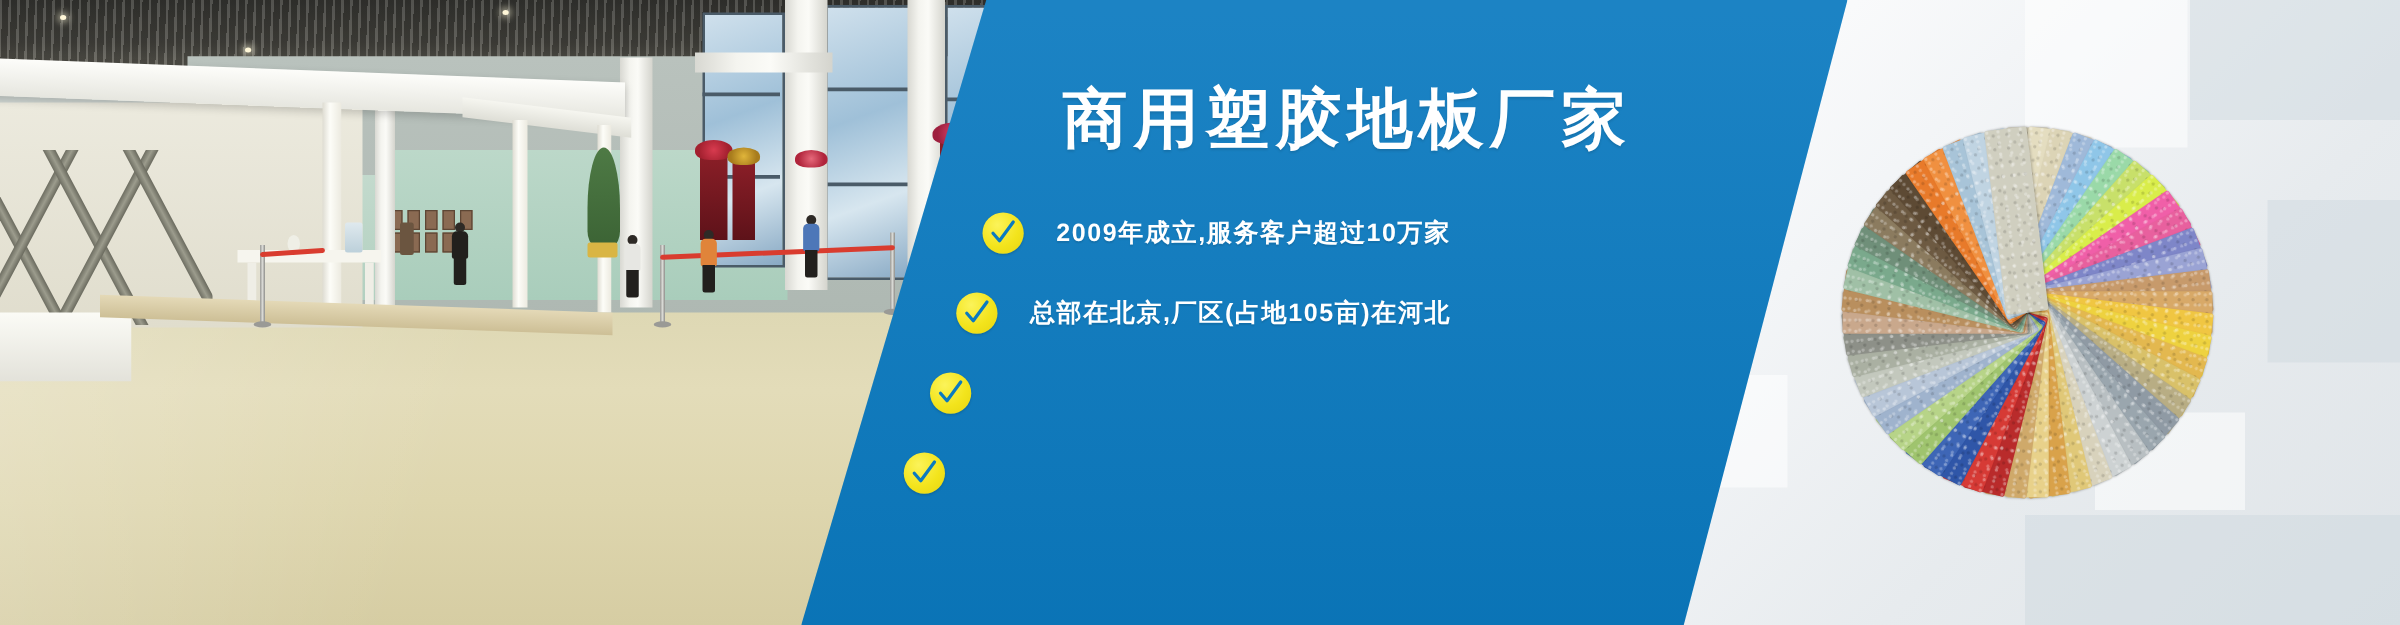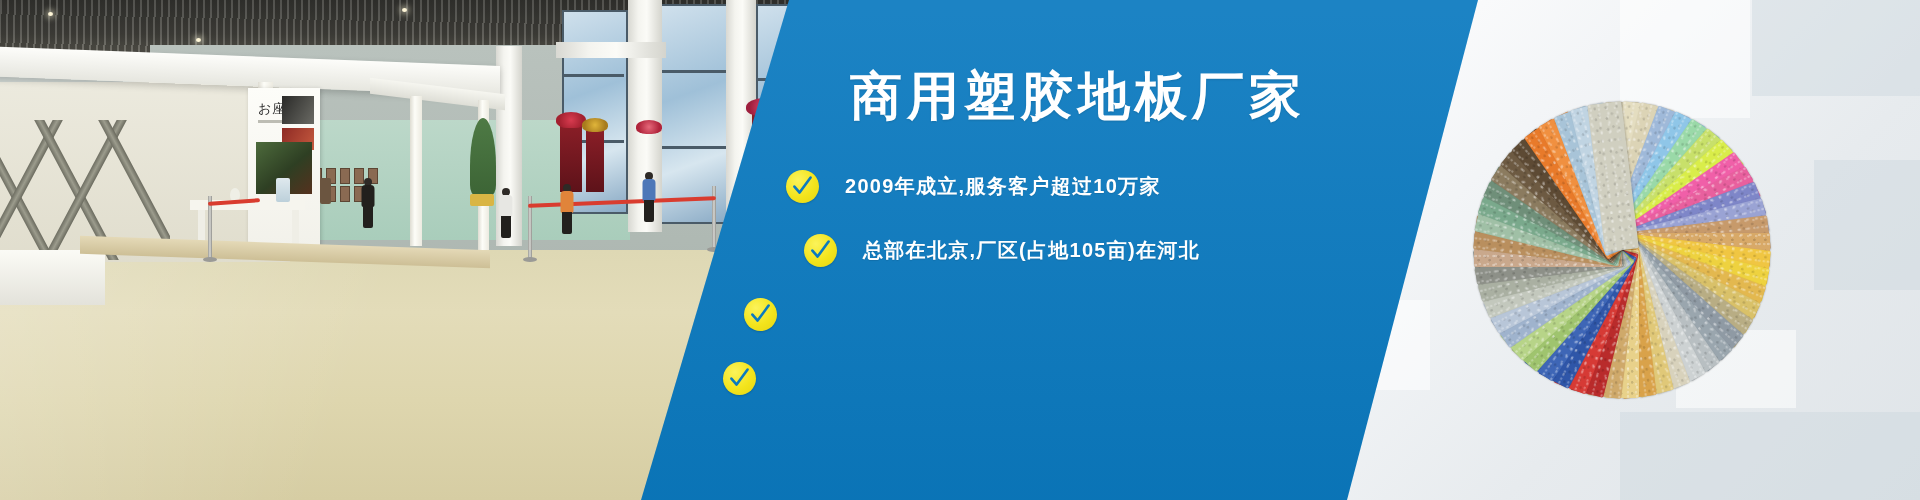--- a/index.html
+++ b/index.html
@@ -243,27 +243,20 @@
     <div class="ph-floor"></div>
     <div class="ph-floorshine"></div>
 
     <div class="ph-pav-back"></div>
     <div class="ph-pav-roof"></div>
     <div class="ph-pav-roof2"></div>
     <div class="ph-pav-col" style="left:258px;top:82px;width:15px;height:176px;"></div>
     <div class="ph-pav-col" style="left:410px;top:96px;width:12px;height:150px;"></div>
     <div class="ph-pav-col" style="left:478px;top:100px;width:11px;height:150px;"></div>
 
-    <div class="ph-banner">
-      <div class="bk-cal">お座</div>
-      <div class="bk-sub"></div>
-      <div class="ph-bimg" style="left:34px;top:8px;width:32px;height:28px;background:linear-gradient(120deg,#2a2a28,#6a6a64);"></div>
-      <div class="ph-bimg" style="left:34px;top:40px;width:32px;height:22px;background:linear-gradient(120deg,#8e2a24,#c55a3f);"></div>
-      <div class="ph-bimg" style="left:8px;top:54px;width:56px;height:52px;background:linear-gradient(140deg,#4d6b3c,#2e3f23 55%,#55311e 100%);"></div>
-    </div>
 
     <div class="ph-lattice">
       <div class="ph-lat" style="left:-30px;top:-50px;transform:rotate(28deg);"></div>
       <div class="ph-lat" style="left:10px;top:-50px;transform:rotate(-28deg);"></div>
       <div class="ph-lat" style="left:34px;top:-50px;transform:rotate(28deg);"></div>
       <div class="ph-lat" style="left:74px;top:-50px;transform:rotate(-28deg);"></div>
       <div class="ph-lat" style="left:98px;top:-50px;transform:rotate(28deg);"></div>
       <div class="ph-lat" style="left:138px;top:-50px;transform:rotate(-28deg);"></div>
     </div>
     <div class="ph-plinth"></div>
@@ -388,21 +381,21 @@
     <div class="headline">商用塑胶地板厂家</div>
     <div class="bullets">
         <div class="bullet" style="left: 786px; top: 0px;">
           <span class="chk">
             <svg width="23" height="23" viewBox="0 0 23 23">
               <path d="M3.4 11.6 L8.6 17.6 L19.6 2.6" fill="none" stroke="#0b7ac0" stroke-width="2.6" stroke-linecap="round" stroke-linejoin="round"></path>
             </svg>
           </span>
           <span class="btxt">2009年成立,服务客户超过10万家</span>
         </div>
-        <div class="bullet" style="left: 804px; top: 64px;">
+        <div class="bullet" style="left: 765px; top: 64px;">
           <span class="chk">
             <svg width="23" height="23" viewBox="0 0 23 23">
               <path d="M3.4 11.6 L8.6 17.6 L19.6 2.6" fill="none" stroke="#0b7ac0" stroke-width="2.6" stroke-linecap="round" stroke-linejoin="round"></path>
             </svg>
           </span>
           <span class="btxt">总部在北京,厂区(占地105亩)在河北</span>
         </div>
         <div class="bullet" style="left: 744px; top: 128px;">
           <span class="chk">
             <svg width="23" height="23" viewBox="0 0 23 23">

